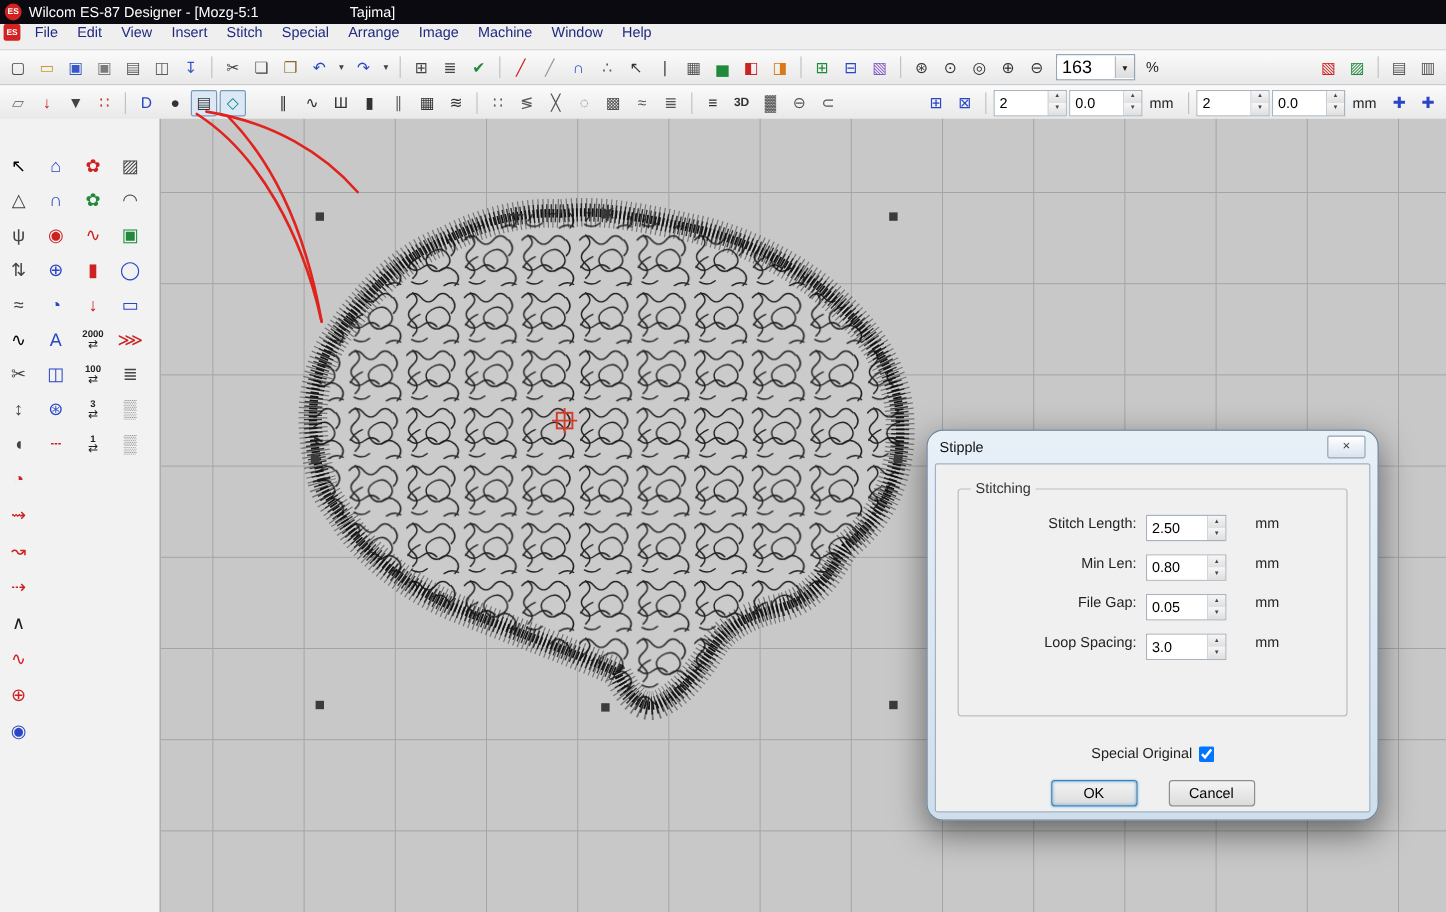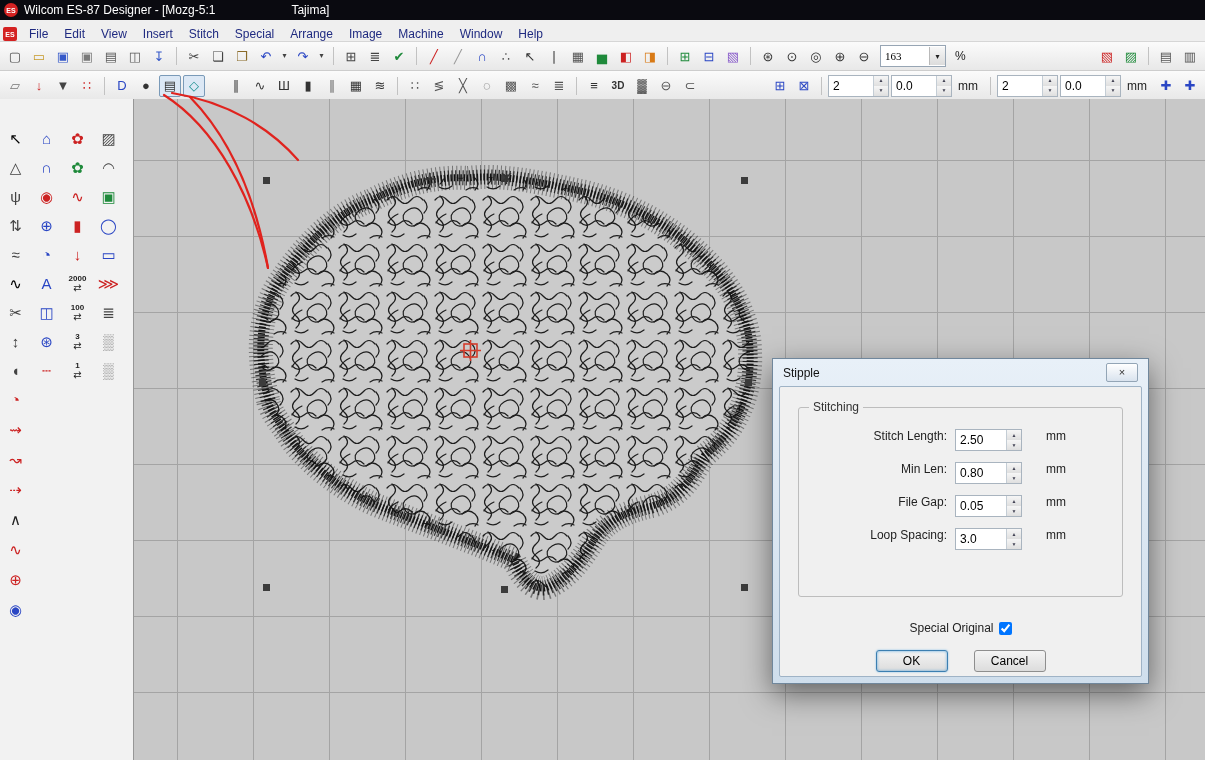--- a/index.html
+++ b/index.html
@@ -8,39 +8,39 @@
 
   
   .titlebar{height:20px;background:#0a0a10;color:#fff;display:flex;align-items:center;
             padding-left:4px;font-size:12px;gap:6px}
   .eslogo{width:14px;height:14px;border-radius:50%;background:#d42222;color:#fff;
           display:flex;align-items:center;justify-content:center;font-size:7px;font-weight:bold;flex:0 0 auto}
   .title-right{margin-left:70px}
 
   
   .menubar{height:21px;background:#efefef;border-bottom:1px solid #d6d6d6;
-           display:flex;align-items:flex-end;padding-left:3px;color:#1f2a80}
+           display:flex;align-items:flex-start;padding-left:3px;color:#1f2a80}
   .menubar .eslogo{border-radius:2px;margin-right:4px}
   .menu-item{padding:2px 8px;cursor:pointer}
 
   
   .tbar{display:flex;align-items:center;background:linear-gradient(#fbfbfb,#e8e8e8);
         border-bottom:1px solid #cdcdcd;padding:0 4px;gap:2px}
   .tbar1{height:28px}
   .tbar2{height:29px}
   .tbi{width:20px;height:20px;display:flex;align-items:center;justify-content:center;
        font-size:13px;line-height:1;border:1px solid transparent;border-radius:2px;cursor:pointer;
        flex:0 0 auto;user-select:none}
   .tbi.narrow{width:9px;font-size:8px}
   .tbi.txt{font-size:10px;font-weight:bold}
   .tbi.pressed{border-color:#7a9ab8;background:#dce8f5}
   .sep{width:1px;height:18px;background:#c2c2c2;margin:0 4px;flex:0 0 auto}
   .blank{width:20px;height:20px;flex:0 0 auto}
   .zoombox{display:flex;align-items:center;height:20px;border:1px solid #97a5b4;background:#fff;margin:0 3px}
-  .zoombox input{width:40px;border:none;outline:none;font-size:11px;padding:0 4px;font-family:Liberation Serif, serif}
+  .zoombox input{width:40px;border:none;outline:none;font-size:15px;padding:0 4px;font-family:Liberation Sans, sans-serif}
   .combo-arrow{width:15px;height:18px;background:linear-gradient(#f7f7f7,#dcdcdc);
                border-left:1px solid #b9b9b9;font-size:8px;display:flex;align-items:center;justify-content:center;cursor:pointer}
   .pct{margin:0 4px}
   .grp-right{margin-left:auto;display:flex;align-items:center;gap:2px}
   .grp-mid{margin-left:18px;display:flex;align-items:center;gap:2px}
   .grp{display:flex;align-items:center;gap:2px}
   .spinbox{display:flex;height:20px;border:1px solid #a9b4bf;background:#fff;flex:0 0 auto}
   .spinbox input{width:36px;border:none;outline:none;font-size:12px;padding:0 4px;font-family:inherit}
   .spinbtns{display:flex;flex-direction:column;width:14px;border-left:1px solid #c4cdd5}
   .spinbtns button{flex:1;border:none;background:linear-gradient(#f6f6f6,#dfdfdf);
@@ -60,21 +60,21 @@
     background-image:linear-gradient(to right,#a4a4a4 1px,transparent 1px),
                      linear-gradient(to bottom,#a4a4a4 1px,transparent 1px);
     background-size:76px 76px;background-position:43px 61px}
 
   
   .design-svg{position:absolute;top:0;left:0;z-index:5;pointer-events:none}
   .anno-svg{position:absolute;top:0;left:0;z-index:40;pointer-events:none}
 
   
   .dialog{position:absolute;left:772px;top:358px;width:375px;height:324px;z-index:30;
-          background:linear-gradient(#e8f0f8,#cfdeec);border:1px solid #70879c;border-radius:0;
+          background:linear-gradient(#e8f0f8,#cfdeec);border:1px solid #70879c;border-radius:14px;
           box-shadow:0 10px 28px rgba(0,0,0,.5)}
   .dlg-title{height:27px;display:flex;align-items:center;padding:0 10px;font-size:12px;color:#111}
   .dlg-close{margin-left:auto;width:30px;height:17px;border:1px solid #93a5b6;border-radius:2px;
              background:linear-gradient(#ffffff,#d9e3ee);font-size:11px;line-height:1;
              display:flex;align-items:center;justify-content:center;cursor:pointer;color:#333}
   .dlg-body{position:absolute;left:6px;right:6px;top:27px;bottom:6px;background:#f0f0f0;
             border:1px solid #9fb3c6;border-radius:2px}
   .groupbox{position:relative;margin:20px 18px 0;height:176px;border:1px solid #bdbdbd;border-radius:3px;
             padding-top:12px}
   .grouplabel{position:absolute;top:-8px;left:10px;background:#f0f0f0;padding:0 4px;color:#333}

